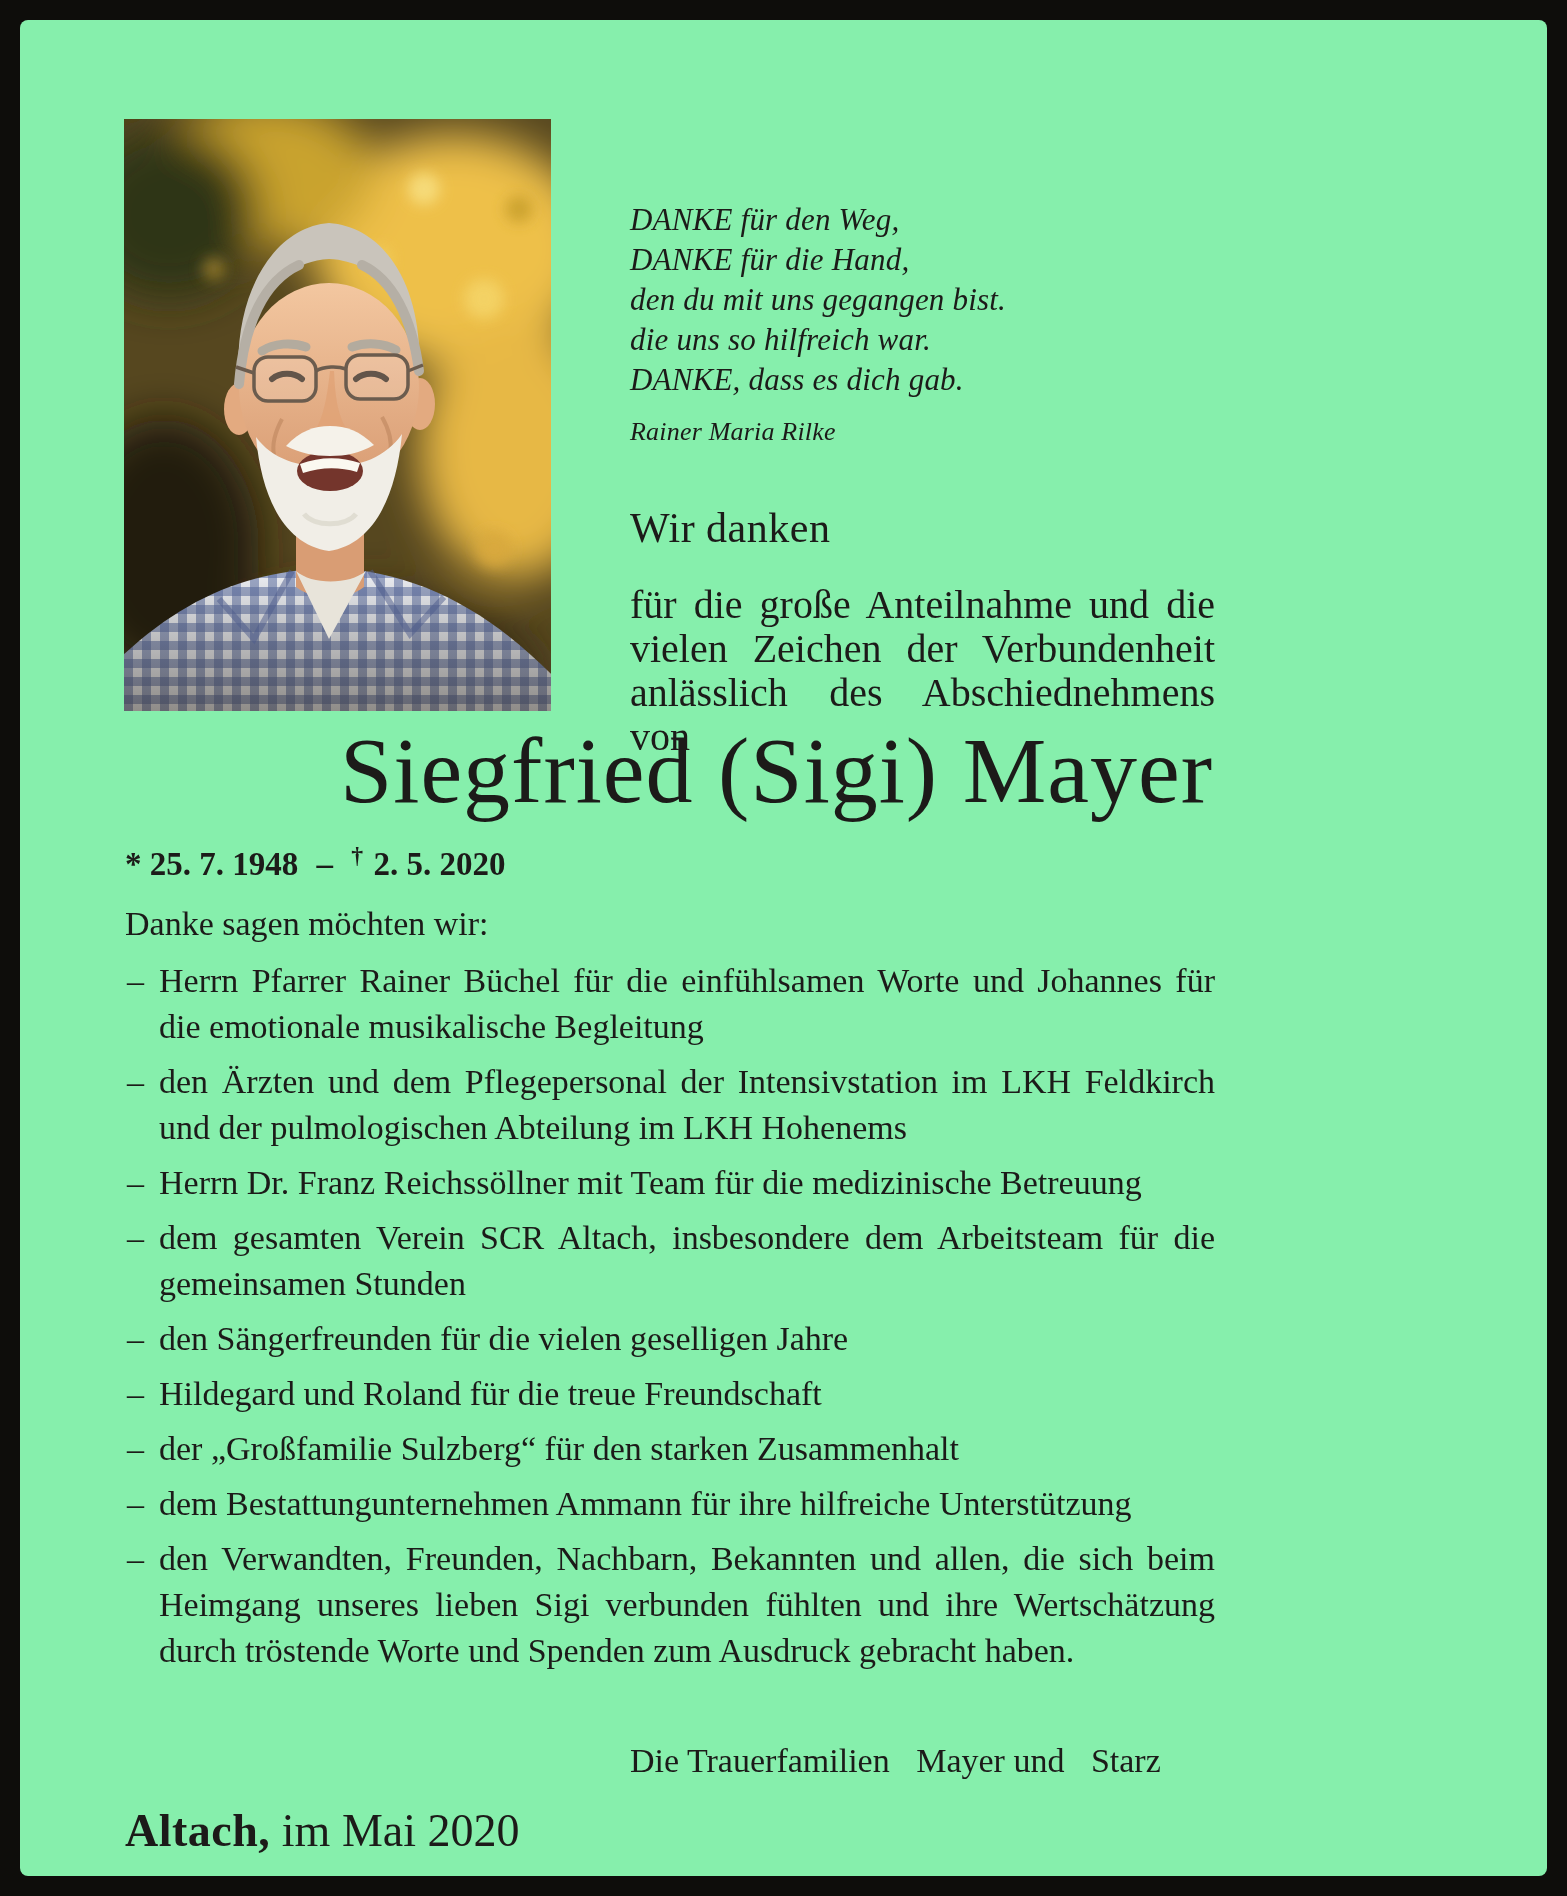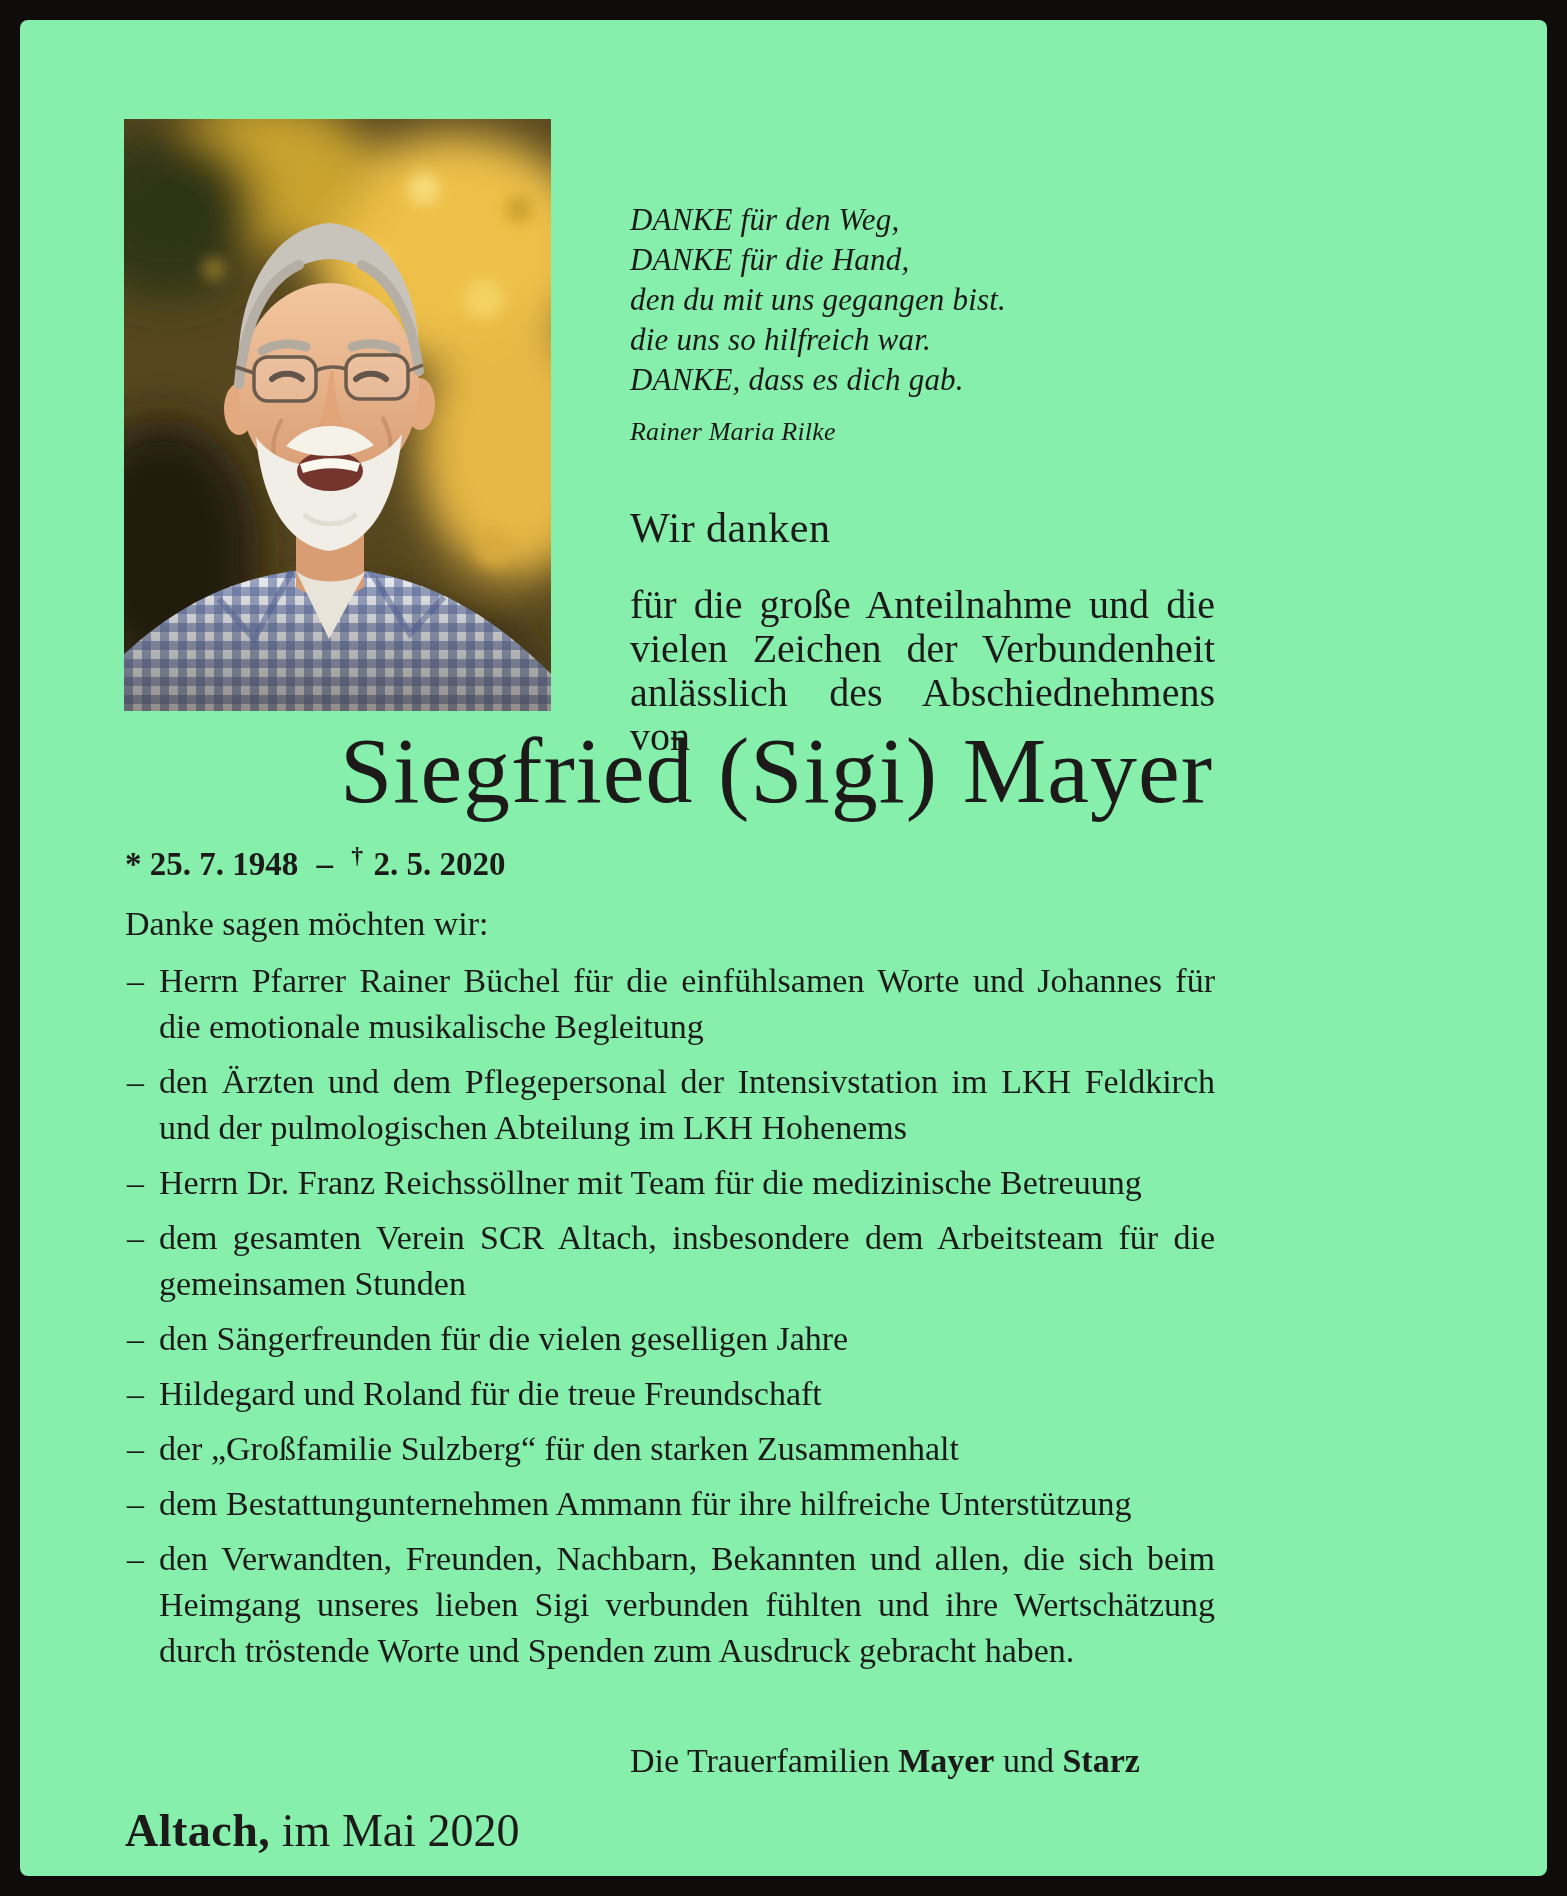--- a/index.html
+++ b/index.html
@@ -99,21 +99,21 @@
   .thanks-item .marker {
     position: absolute;
     left: 2px; top: 0;
   }
   .closing {
     position: absolute;
     left: 610px; top: 1722px;
     font-size: 34px;
     white-space: nowrap;
   }
-  .closing .family { font-weight: bold; }
+  .closing .family { font-weight: normal; margin-left: 18px; }
   .place-date {
     position: absolute;
     left: 105px; top: 1784px;
     font-size: 46px;
     white-space: nowrap;
   }
   .place-date .place { font-weight: bold; letter-spacing: 0.5px; }
 </style>
 </head>
 <body>

